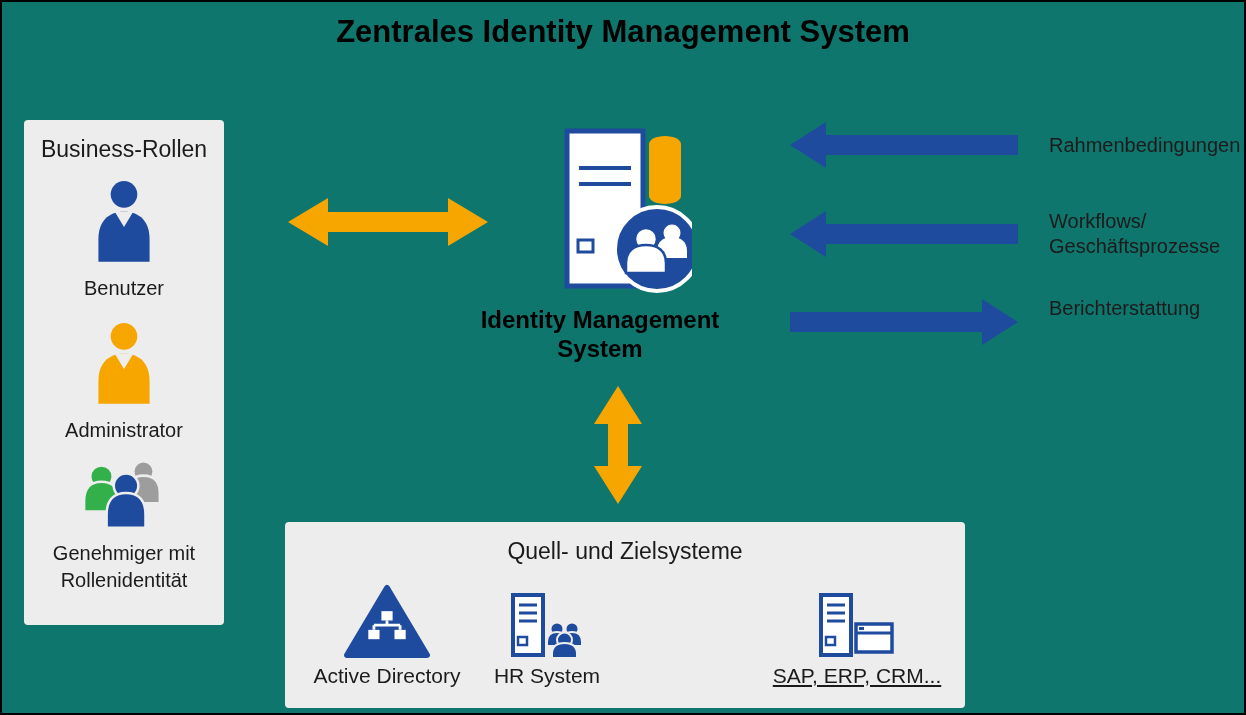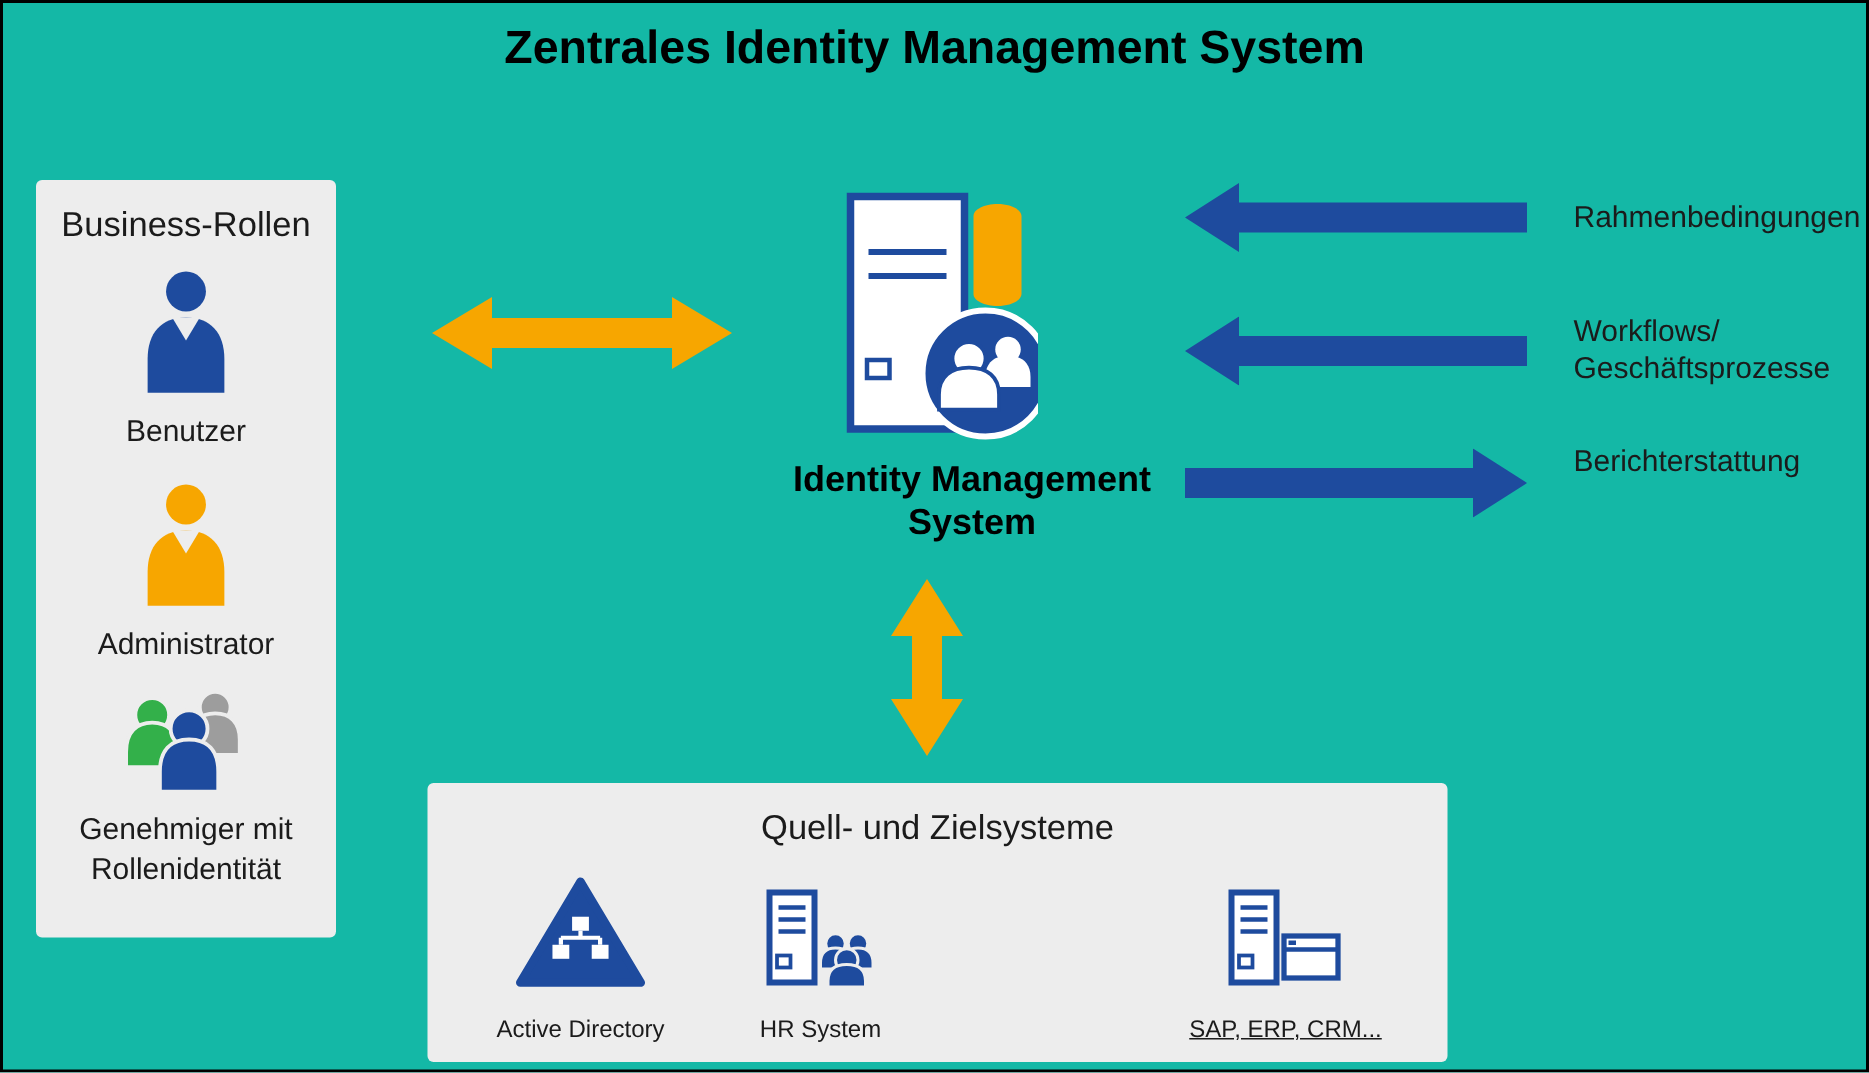--- a/index.html
+++ b/index.html
@@ -4,21 +4,21 @@
 <style>
   :root{
     --orange:#F7A600;
     --blue:#1E4B9E;
     --green:#33B04A;
     --gray:#9D9D9D;
     --panel_bg:#EDEDED;
   }
   html,body{margin:0;padding:0;background:#fff;}
   .canvas{
-    position:relative;width:1246px;height:715px;background:#14b8a6;
+    position:relative;width:1246px;height:715px;background:#0f766e;
     border:2px solid #000;box-sizing:border-box;overflow:hidden;
     font-family:"Liberation Sans","DejaVu Sans",sans-serif;color:#1b1b1b;
   }
   .page-title{
     position:absolute;left:0;top:12px;width:100%;margin:0;text-align:center;
     font-size:31px;font-weight:700;color:#000;
   }
   .panel{position:absolute;background:var(--panel_bg);border-radius:4px;}
   .panel-left{left:22px;top:118px;width:200px;height:505px;}
   .panel-bottom{left:283px;top:520px;width:680px;height:186px;}
@@ -26,39 +26,39 @@
     position:absolute;left:0;top:16px;width:100%;text-align:center;
     font-size:23px;color:#1b1b1b;
   }
   .abs-cx{position:absolute;left:50%;transform:translateX(-50%);}
   .role-label{
     position:absolute;left:0;width:100%;text-align:center;font-size:20px;
     color:#1b1b1b;white-space:pre-line;line-height:27px;
   }
   .center-icon{position:absolute;left:558px;top:126px;width:132px;height:166px;}
   .center-label{
-    position:absolute;left:496px;top:303px;width:300px;text-align:center;
+    position:absolute;left:448px;top:303px;width:300px;text-align:center;
     font-size:24px;font-weight:700;line-height:29px;color:#000;white-space:pre-line;
   }
   .arrow{position:absolute;}
   .arrow-h{left:286px;top:194px;width:200px;height:52px;}
   .arrow-v{left:590px;top:384px;width:52px;height:118px;}
   .arrow-r1{left:788px;top:120px;width:228px;height:46px;}
   .arrow-r2{left:788px;top:209px;width:228px;height:46px;}
   .arrow-r3{left:788px;top:297px;width:228px;height:46px;}
   .flow-label{
     position:absolute;left:1032px;width:210px;font-size:20px;color:#1b1b1b;
     white-space:pre-line;line-height:25px;margin-left:15px;
   }
   .flow-label-1{top:131px;}
   .flow-label-2{top:207px;}
   .flow-label-3{top:294px;}
   .sys-item{position:absolute;top:64px;display:flex;flex-direction:column;align-items:center;}
   .sys-item .iconbox{height:72px;display:flex;align-items:flex-end;justify-content:center;}
-  .sys-label{margin-top:20px;font-size:16px;color:#1b1b1b;white-space:nowrap;}
+  .sys-label{margin-top:6px;font-size:21px;color:#1b1b1b;white-space:nowrap;}
   .sys-ad{left:22px;width:160px;}
   .sys-hr{left:192px;width:140px;}
   .sys-mail{left:332px;width:150px;}
   .sys-sap{left:482px;width:180px;text-decoration:underline;}
   .f-blue{fill:var(--blue);}
   .f-orange{fill:var(--orange);}
 </style>
 </head>
 <body>
 

